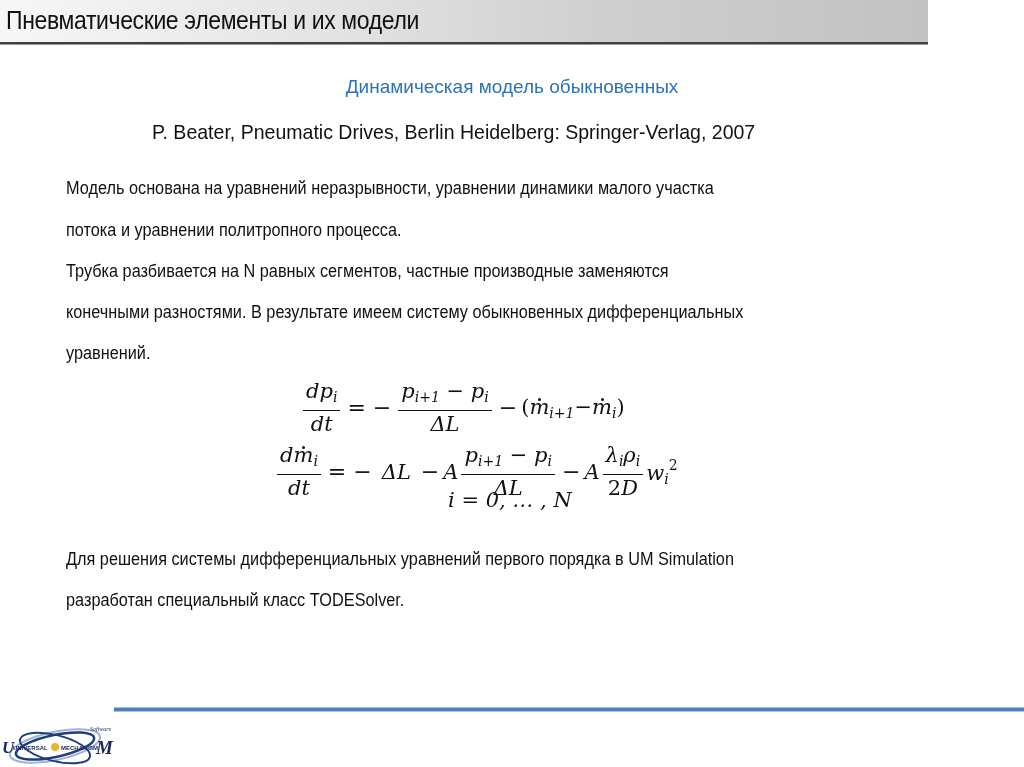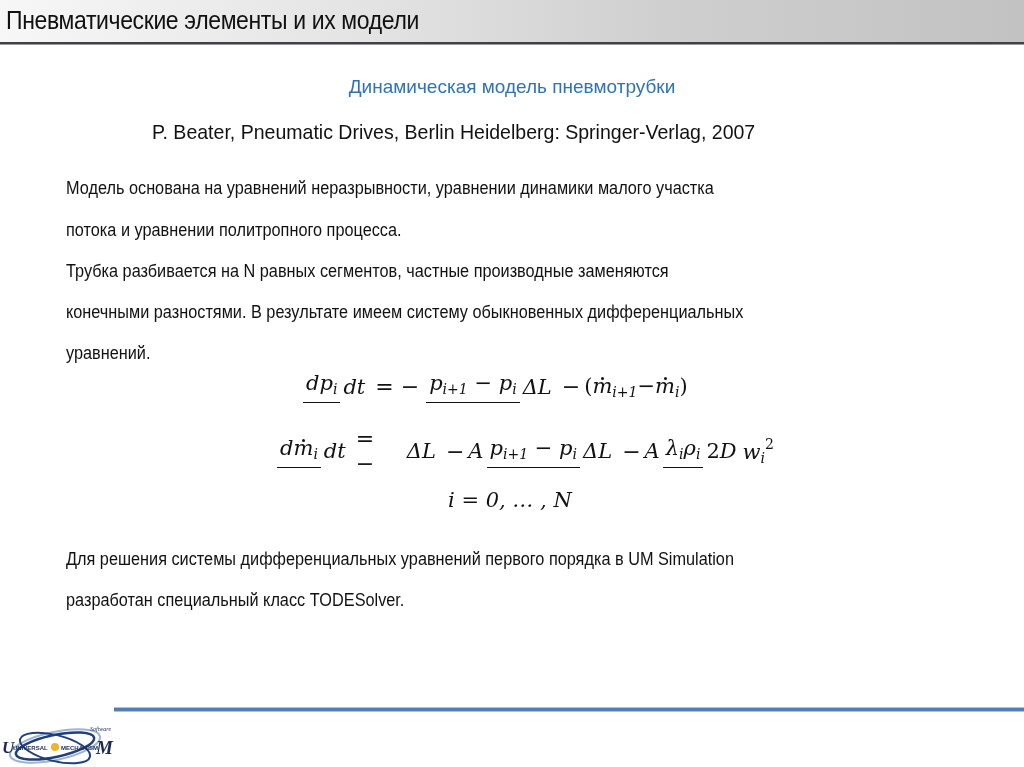--- a/index.html
+++ b/index.html
@@ -11,21 +11,21 @@
       width: 1024px;
       height: 767px;
       position: relative;
       overflow: hidden;
       font-family: "Liberation Sans", sans-serif;
       color: #1a1a1a;
     }
     .title-bar {
       position: absolute;
       left: 0; top: 0;
-      width: 1024px;
+      width: 928px;
       height: 42px;
       background: linear-gradient(to right, #f7f7f7 0%, #e4e4e4 35%, #cfcfcf 65%, #c2c2c2 100%);
       border-bottom: 2px solid #3f4147;
       box-shadow: 0 1px 0 #9a9a9a;
     }
     .title-bar .title {
       position: absolute;
       left: 6px;
       top: 6px;
       font-size: 25px;
@@ -75,23 +75,23 @@
     }
     .eq-row {
       position: absolute;
       display: flex;
       align-items: center;
       font-style: italic;
       font-size: 21px;
     }
     .frac {
       display: inline-flex;
-      flex-direction: row;
+      flex-direction: column;
       align-items: center;
-      margin: 8px 3px;
+      margin: 16px 3px;
     }
     .frac .num, .frac .den {
       padding: 0 3px;
       line-height: 26px;
       white-space: nowrap;
     }
     .frac .num { border-bottom: 1.5px solid #111; }
     .op {
       font-style: normal;
       margin: 0 4px;
@@ -129,21 +129,21 @@
     }
   </style>
 </head>
 <body>
 
 <div class="title-bar">
   <div class="title">Пневматические элементы и их модели</div>
 </div>
 
 <div class="subtitle">
-  <span>Динамическая модель пневмотрубки</span>
+  <span>Динамическая модель обыкновенных</span>
 </div>
 
 <div class="reference">P. Beater, Pneumatic Drives, Berlin Heidelberg: Springer-Verlag, 2007</div>
 
 <div class="paragraph" style="top:178px;">Модель основана на уравнений неразрывности, уравнении динамики малого участка</div>
 <div class="paragraph" style="top:220px;">потока и уравнении политропного процесса.</div>
 <div class="paragraph" style="top:261px;">Трубка разбивается на N равных сегментов, частные производные заменяются</div>
 <div class="paragraph" style="top:302px;">конечными разностями. В результате имеем систему обыкновенных дифференциальных</div>
 <div class="paragraph" style="top:343px;">уравнений.</div>
 

